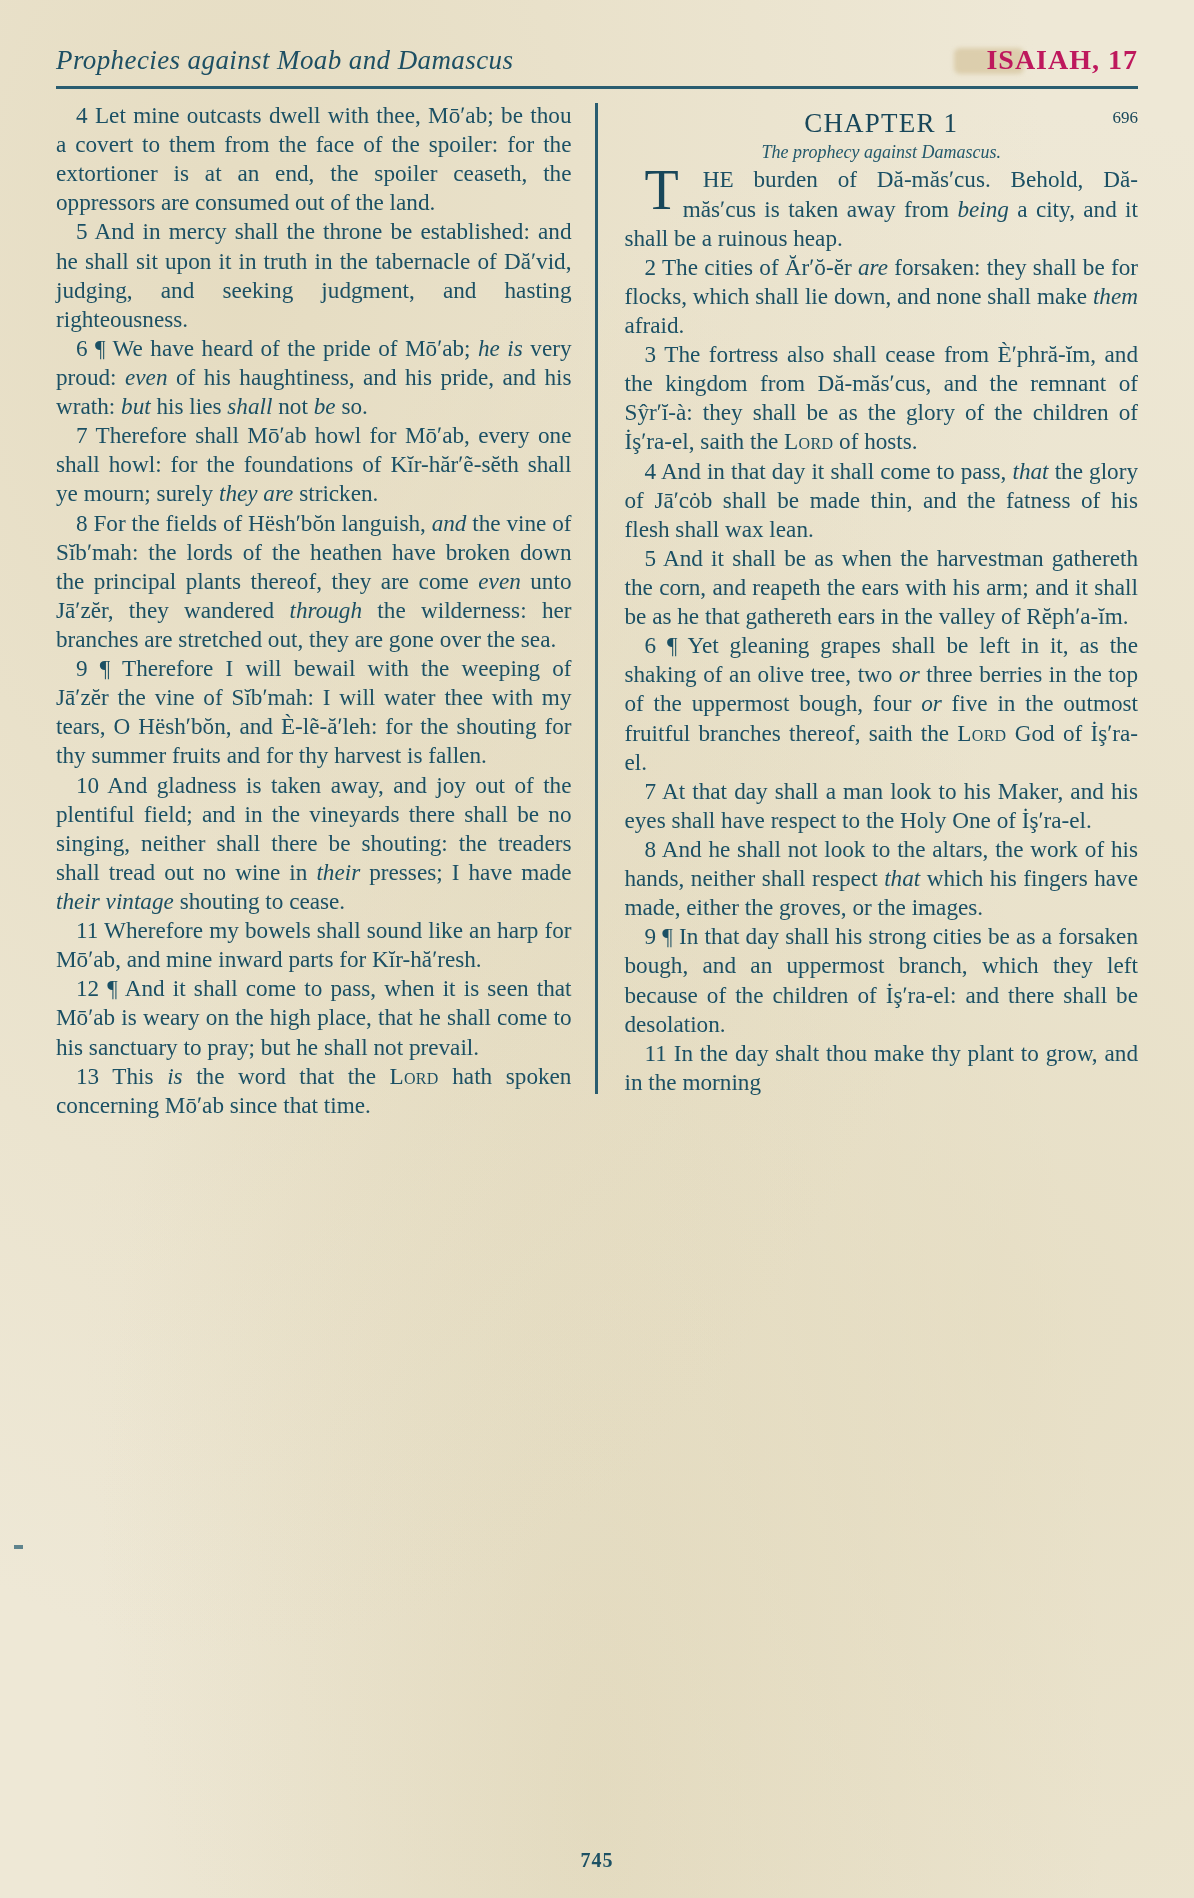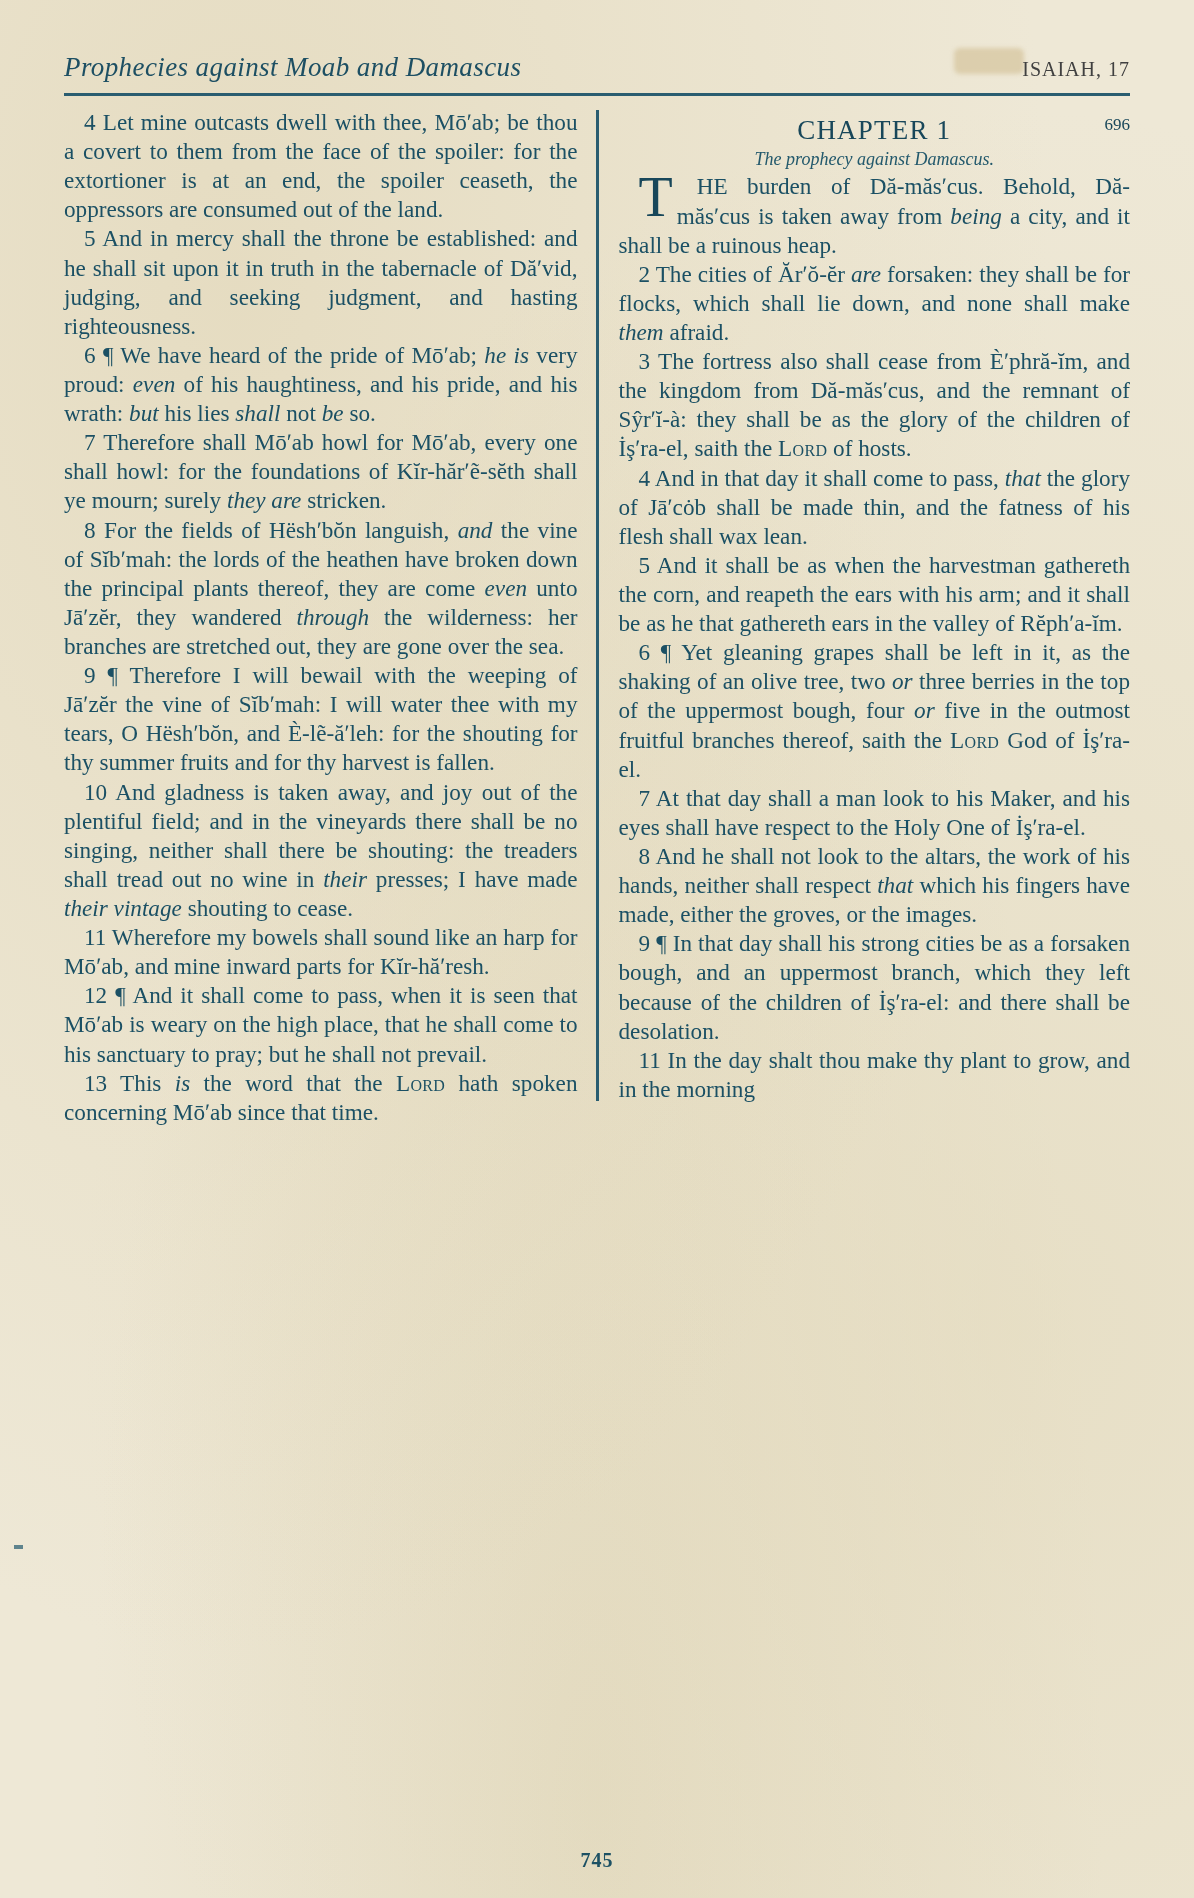--- a/index.html
+++ b/index.html
@@ -12,21 +12,21 @@
     height: 1898px;
     font-family: "Liberation Serif", serif;
     color: #1d4f63;
     overflow: hidden;
   }
   .page {
     position: relative;
     width: 1194px;
     height: 1898px;
     background: #eee8d6;
-    padding: 12px;
+    padding: 4px;
     box-sizing: border-box;
   }
   
   .page::before {
     content: "";
     position: absolute;
     inset: 0;
     background:
       radial-gradient(ellipse at 20% 15%, rgba(222,210,176,0.55), rgba(0,0,0,0) 60%),
       radial-gradient(ellipse at 85% 70%, rgba(224,214,182,0.5), rgba(0,0,0,0) 65%),
@@ -46,35 +46,35 @@
   .running-title {
     font-family: "Liberation Serif", serif;
     font-style: italic;
     font-size: 27px;
     letter-spacing: 0.4px;
     color: #1d4f63;
     white-space: nowrap;
   }
   .running-ref {
     font-family: "Liberation Serif", serif;
-    font-weight: normal;
-    font-size: 20px;
+    font-weight: bold;
+    font-size: 28px;
     letter-spacing: 1px;
-    color: #404040;
+    color: #be185d;
     white-space: nowrap;
   }
   .rule {
     height: 3px;
     background: #2a5d70;
     margin: 0 0 12px 0;
   }
   .columns {
     display: flex;
     align-items: stretch;
-    column-gap: 0;
+    column-gap: 6px;
   }
   .col {
     width: 50%;
     box-sizing: border-box;
     font-size: 23.2px;
     line-height: 1.255;
     text-align: justify;
     text-justify: inter-word;
     hyphens: manual;
     color: #1b5064;

